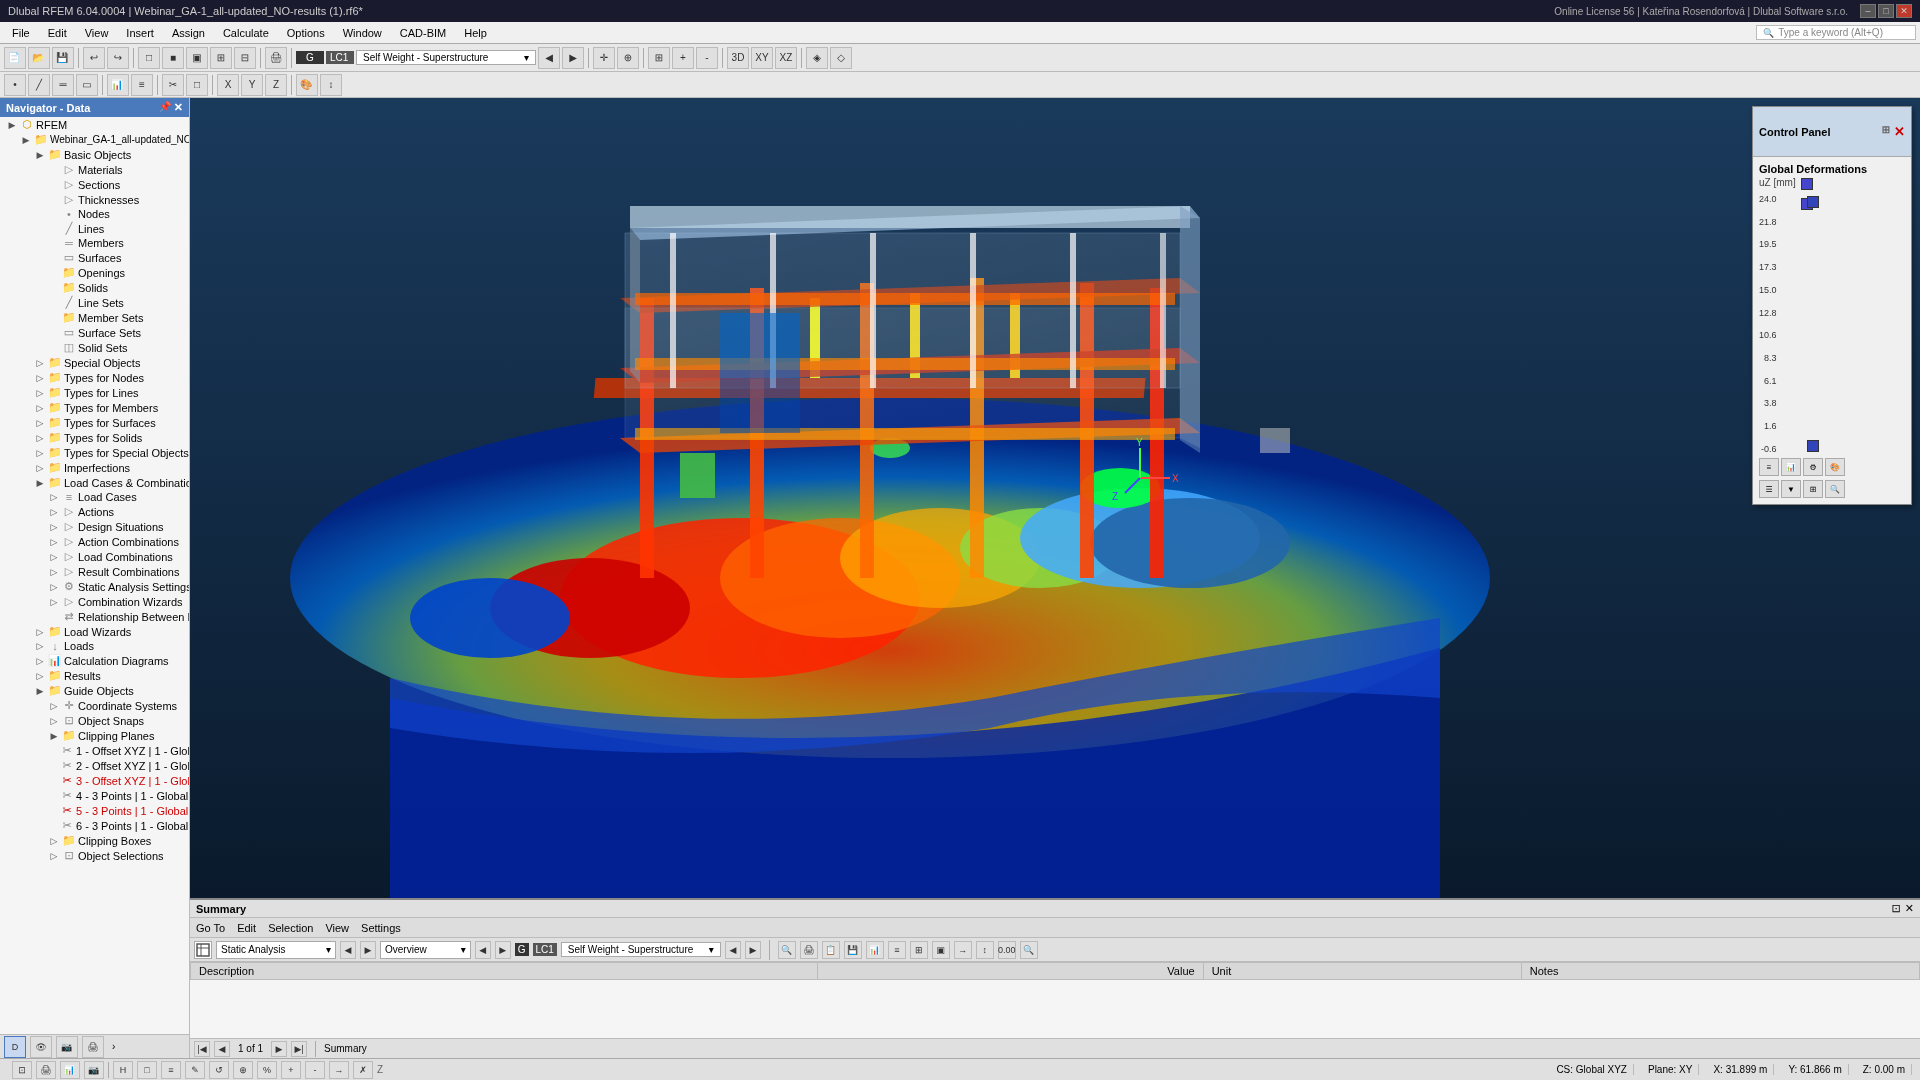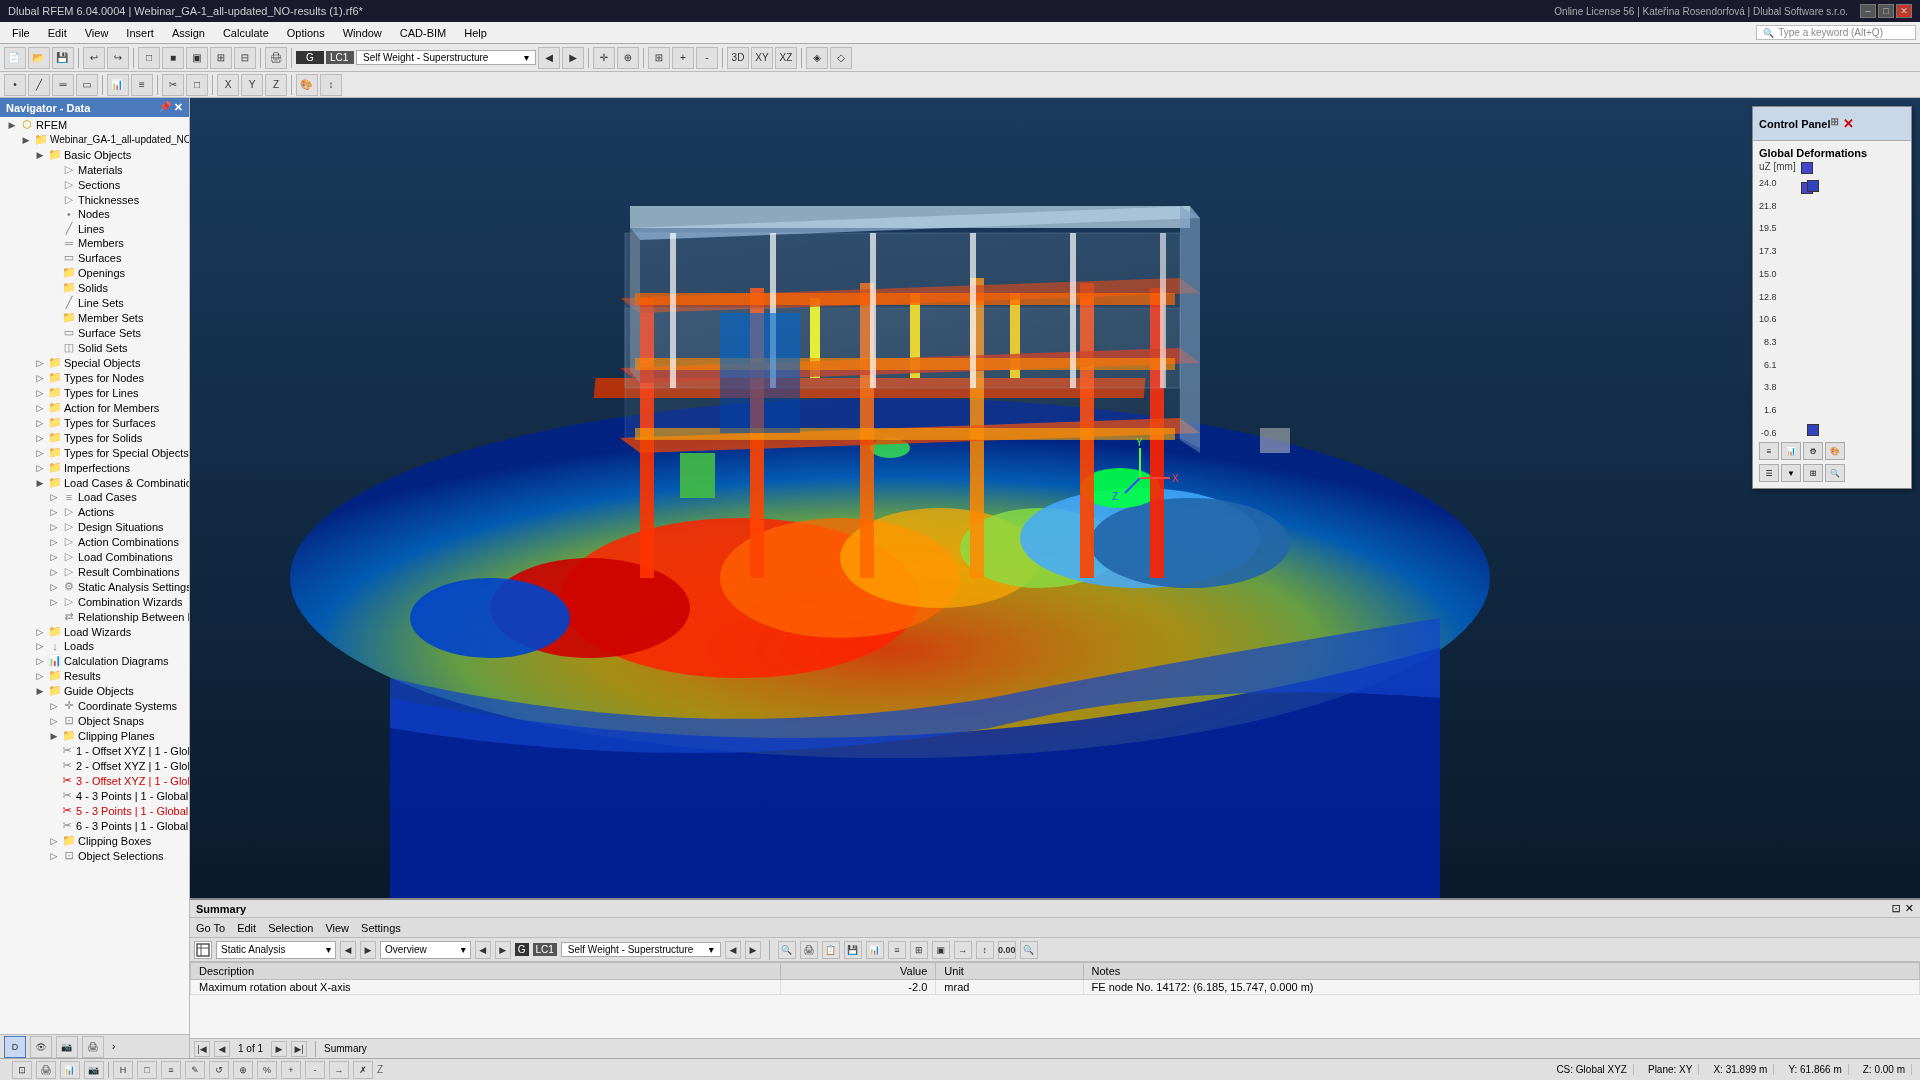--- a/index.html
+++ b/index.html
@@ -135,24 +135,25 @@
       position: absolute;
       top: 8px;
       right: 8px;
       width: 160px;
       background: #f0f0f0;
       border: 1px solid #888;
       box-shadow: 2px 2px 6px rgba(0,0,0,0.4);
     }
     #cp-header {
       background: #c8d8e8;
-      padding: 9px 6px;
+      padding: 17px 6px;
       font-size: 11px;
       font-weight: bold;
       display: flex;
+      justify-content: space-between;
       align-items: center;
       border-bottom: 1px solid #aaa;
     }
     #cp-close { cursor: pointer; color: #c00; font-weight: bold; font-size: 13px; }
     #cp-body { padding: 6px; }
     #cp-title { font-size: 11px; font-weight: bold; margin-bottom: 2px; }
     #cp-subtitle { font-size: 10px; color: #444; margin-bottom: 6px; }
     #color-bar {
       display: flex;
       align-items: stretch;
@@ -536,21 +537,21 @@
         <span class="tree-label">Types for Nodes</span>
       </div>
       <div class="tree-item indent3">
         <span class="tree-expand">▷</span>
         <span class="tree-icon" style="color:#e8a000;">📁</span>
         <span class="tree-label">Types for Lines</span>
       </div>
       <div class="tree-item indent3">
         <span class="tree-expand">▷</span>
         <span class="tree-icon" style="color:#e8a000;">📁</span>
-        <span class="tree-label">Action for Members</span>
+        <span class="tree-label">Types for Members</span>
       </div>
       <div class="tree-item indent3">
         <span class="tree-expand">▷</span>
         <span class="tree-icon" style="color:#e8a000;">📁</span>
         <span class="tree-label">Types for Surfaces</span>
       </div>
       <div class="tree-item indent3">
         <span class="tree-expand">▷</span>
         <span class="tree-icon" style="color:#e8a000;">📁</span>
         <span class="tree-label">Types for Solids</span>
@@ -907,42 +908,36 @@
         <div class="tb-btn" style="width:18px;height:18px;font-size:9px;">🖨</div>
         <div class="tb-btn" style="width:18px;height:18px;font-size:9px;">📋</div>
         <div class="tb-btn" style="width:18px;height:18px;font-size:9px;">💾</div>
         <div class="tb-btn" style="width:18px;height:18px;font-size:9px;">📊</div>
         <div class="tb-btn" style="width:18px;height:18px;font-size:9px;">≡</div>
         <div class="tb-btn" style="width:18px;height:18px;font-size:9px;">⊞</div>
         <div class="tb-btn" style="width:18px;height:18px;font-size:9px;">▣</div>
         <div class="tb-btn" style="width:18px;height:18px;font-size:9px;">→</div>
         <div class="tb-btn" style="width:18px;height:18px;font-size:9px;">↕</div>
         <div class="tb-btn" style="width:18px;height:18px;">
-          <span style="font-size:9px;font-weight:bold;">0.00</span>
+          <span style="font-size:9px;font-weight:normal;">0.00</span>
         </div>
         <div class="tb-btn" style="width:18px;height:18px;font-size:9px;">🔍</div>
       </div>
 
       <div id="summary-table">
         <table>
           <thead>
             <tr>
               <th>Description</th>
               <th style="text-align:right;">Value</th>
               <th>Unit</th>
               <th>Notes</th>
             </tr>
           </thead>
           <tbody id="results-tbody">
-            <tr>
-              <td>Maximum rotation about X-axis</td>
-              <td style="text-align:right;">-2.0</td>
-              <td>mrad</td>
-              <td>FE node No. 14172: (6.185, 15.747, 0.000 m)</td>
-            </tr>
           </tbody>
         </table>
       </div>
 
       <div style="height:20px;background:#e0e0e0;border-top:1px solid #bbb;display:flex;align-items:center;padding:0 4px;gap:4px;font-size:10px;">
         <div class="tb-btn" style="width:16px;height:16px;font-size:9px;">|◀</div>
         <div class="tb-btn" style="width:16px;height:16px;font-size:9px;">◀</div>
         <span style="padding:0 4px;">1 of 1</span>
         <div class="tb-btn" style="width:16px;height:16px;font-size:9px;">▶</div>
         <div class="tb-btn" style="width:16px;height:16px;font-size:9px;">▶|</div>

